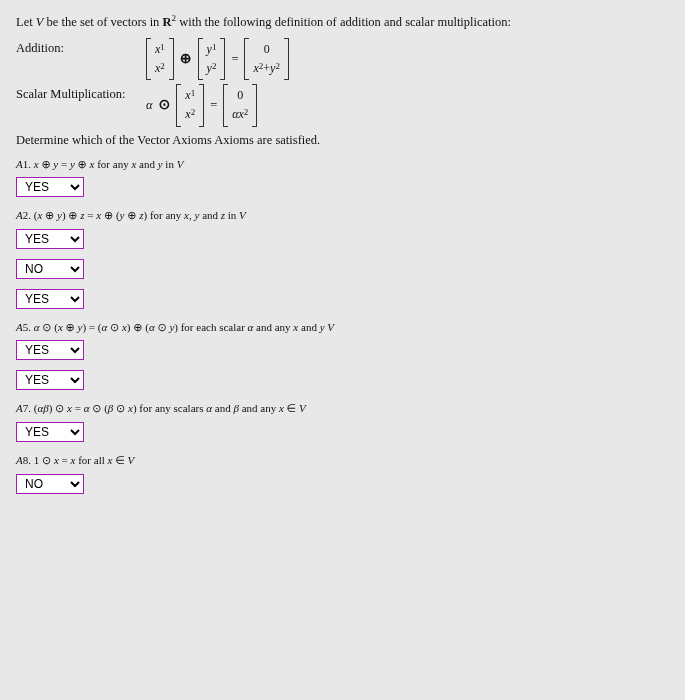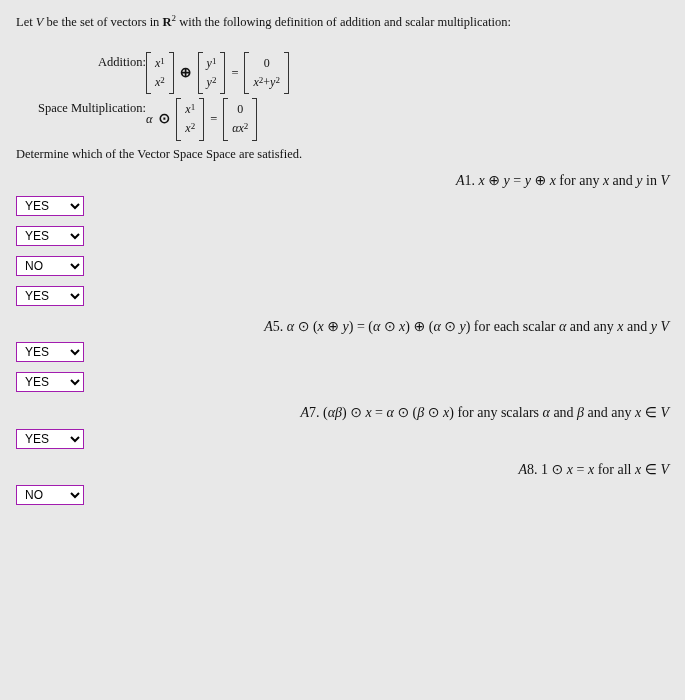--- a/index.html
+++ b/index.html
@@ -7,30 +7,29 @@
       width: 685px;
       min-height: 700px;
       background: #e8e8e8;
       font-family: Georgia, 'Times New Roman', serif;
       font-size: 13px;
       color: #111;
       padding: 12px 16px;
     }
     .intro-text {
       font-size: 12.5px;
-      margin-bottom: 20px;
+      margin-bottom: 6px;
       line-height: 1.5;
     }
     .definition-block {
       display: flex;
       align-items: flex-start;
       margin-bottom: 4px;
       font-size: 12.5px;
       line-height: 1.6;
-      text-align: right;
     }
     .def-label {
       min-width: 130px;
       font-weight: normal;
     }
     .matrix-eq {
       display: flex;
       align-items: center;
       gap: 6px;
     }
@@ -69,24 +68,23 @@
       font-weight: bold;
     }
     .section-title {
       font-size: 12.5px;
       margin: 6px 0 8px 0;
     }
     .axiom-block {
       margin-bottom: 10px;
     }
     .axiom-text {
-      font-size: 14px;
+      font-size: 11px;
       line-height: 1.6;
       margin-bottom: 4px;
-      text-align: right;
     }
     select {
       font-size: 12px;
       padding: 1px 4px;
       border: 1px solid #a21caf;
       background: white;
       cursor: pointer;
       width: 68px;
     }
     .select-wrapper {
@@ -128,21 +126,21 @@
     </div>
     <span>=</span>
     <div class="matrix">
       <div class="matrix-row">0</div>
       <div class="matrix-row"><em>x</em><sub style="font-size:9px">2</sub> + <em>y</em><sub style="font-size:9px">2</sub></div>
     </div>
   </div>
 </div>
 
 <div class="definition-block">
-  <span class="def-label">Space Multiplication:</span>
+  <span class="def-label">Scalar Multiplication:</span>
   <div class="matrix-eq">
     <em>α</em>
     <span class="op-sym">⊙</span>
     <div class="matrix">
       <div class="matrix-row">
           <em>x</em>
           <sub style="font-size:9px">1</sub>
         </div>
       <div class="matrix-row">
           <em>x</em>
@@ -153,37 +151,40 @@
     <div class="matrix">
       <div class="matrix-row">0</div>
       <div class="matrix-row">
           <em>αx</em>
           <sub style="font-size:9px">2</sub>
         </div>
     </div>
   </div>
 </div>
 
-<div class="section-title">Determine which of the Vector Space Space are satisfied.</div>
+<div class="section-title">Determine which of the Vector Axioms Axioms are satisfied.</div>
 
 <div id="axioms-container">
 
   <div class="axiom-block">
     <div class="axiom-text">
       <em>A</em>1. <em>x</em> ⊕ <em>y</em> = <em>y</em> ⊕ <em>x</em> for any <em>x</em> and <em>y</em> in <em>V</em>
     </div>
     <div class="select-wrapper">
       <select>
         <option value="YES">YES</option>
         <option value="NO">NO</option>
       </select>
     </div>
   </div>
 
   <div class="axiom-block">
+    <div class="axiom-text">
+      <em>A</em>2. (<em>x</em> ⊕ <em>y</em>) ⊕ <em>z</em> = <em>x</em> ⊕ (<em>y</em> ⊕ <em>z</em>) for any <em>x</em>, <em>y</em> and <em>z</em> in <em>V</em>
+    </div>
     <div class="select-wrapper">
       <select>
         <option value="YES">YES</option>
         <option value="NO">NO</option>
       </select>
     </div>
   </div>
 
   <div class="axiom-block">
     <div class="select-wrapper">

